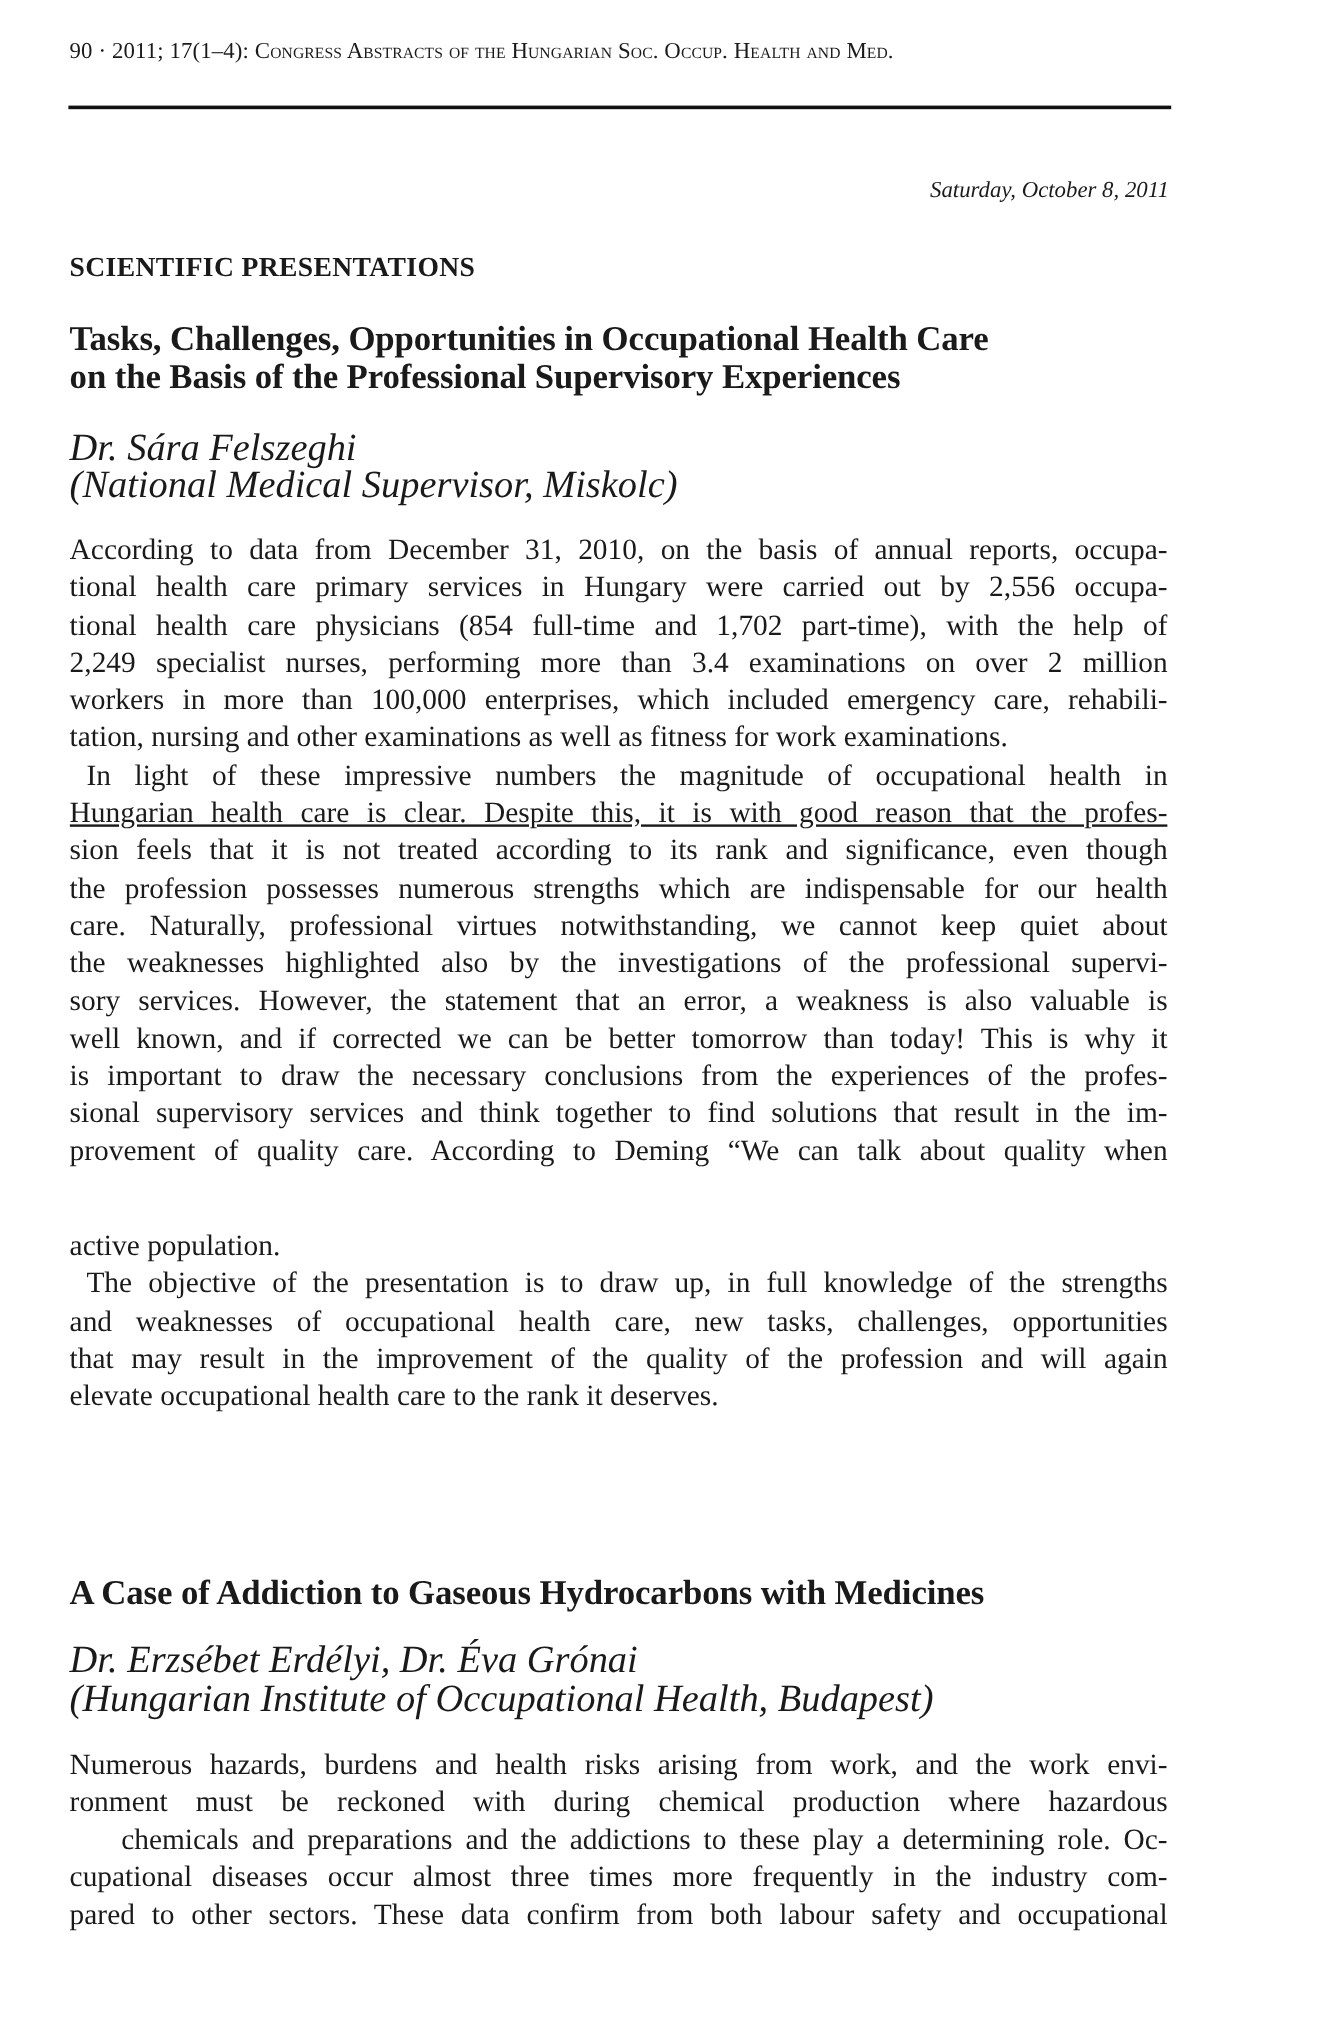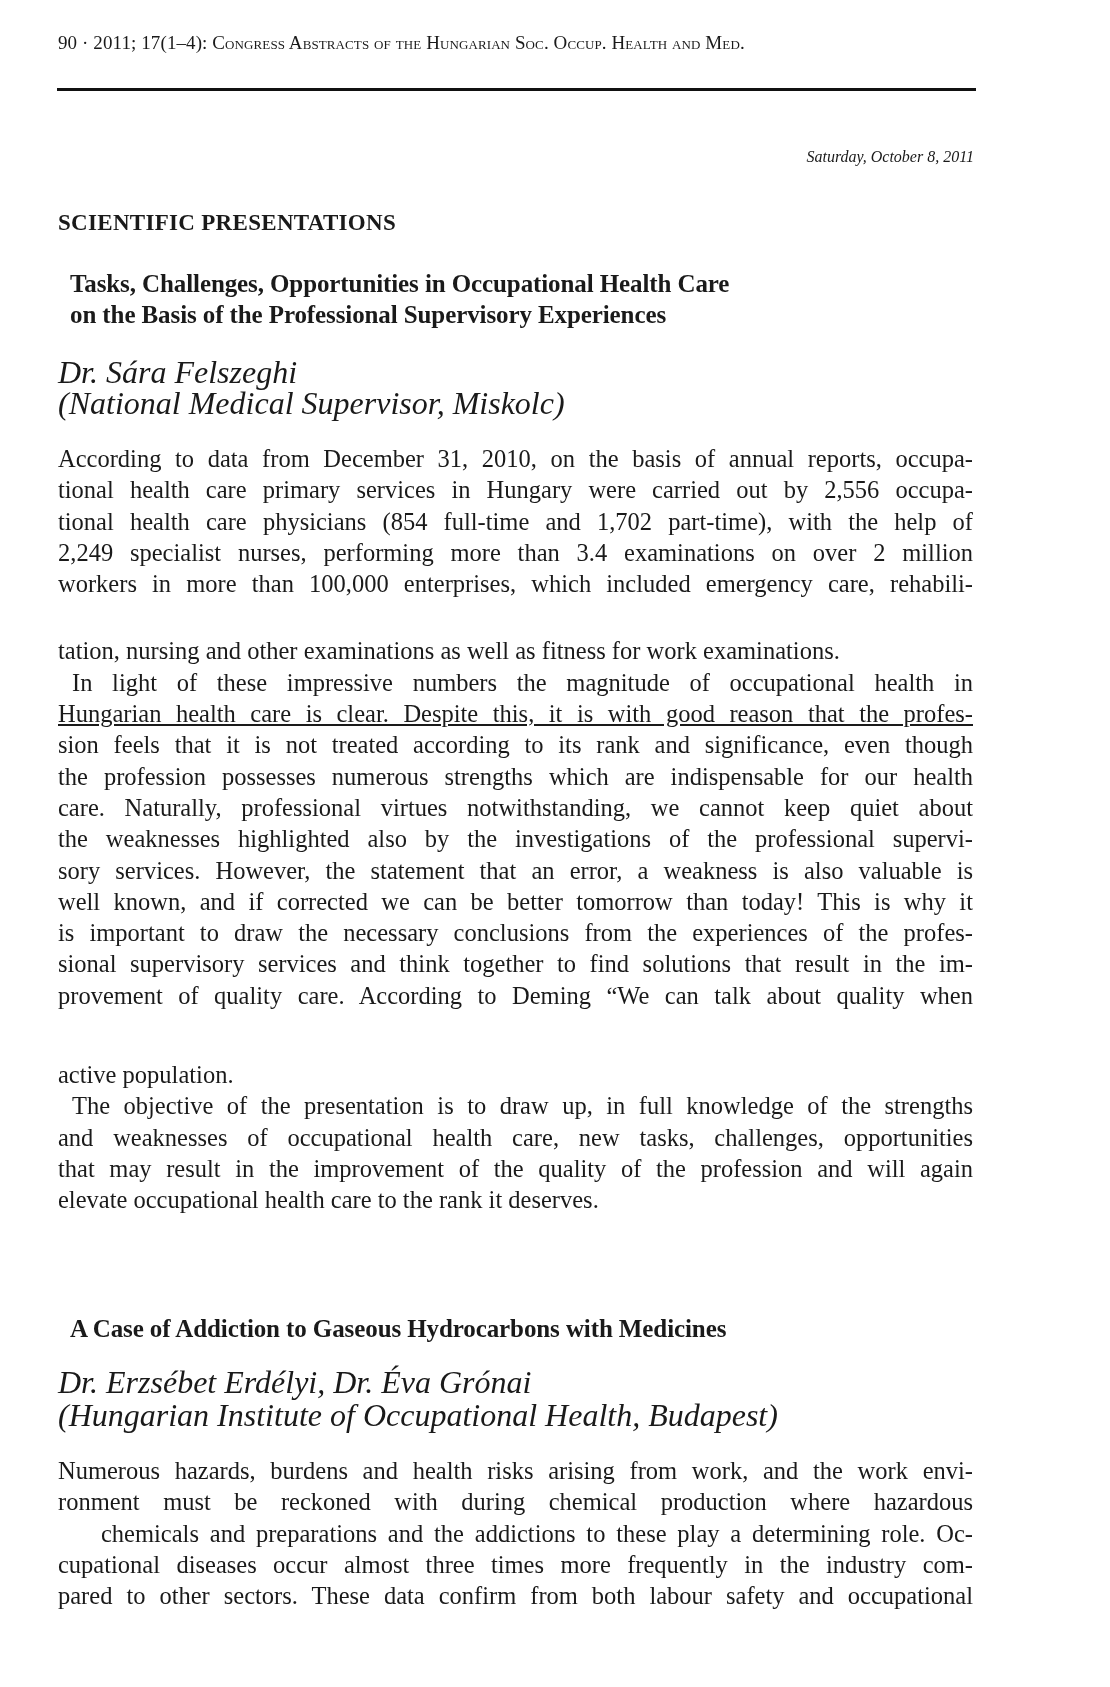--- a/index.html
+++ b/index.html
@@ -3,23 +3,23 @@
 <meta charset="utf-8">
 <style>
   html, body { margin: 0; padding: 0; background: #ffffff; }
   body { width: 1110px; height: 1687px; position: relative; overflow: hidden;
          font-family: "Liberation Serif", "DejaVu Serif", serif; color: #1a1a1a; }
   .page { position: absolute; left: 0; top: 0; width: 1110px; height: 1359px; }
   .running-header { position: absolute; left: 58px; top: 32px; width: 918px;
          font-size: 19px; letter-spacing: 0.1px; white-space: nowrap; }
   .running-header .sc { font-variant: small-caps; }
   .header-rule { position: absolute; left: 57px; top: 88px; width: 919px; height: 3px; background: #111; }
-  .date { position: absolute; right: 136px; top: 148px; font-style: italic; font-size: 16px; white-space: nowrap; }
+  .date { position: absolute; right: 136px; top: 148px; font-style: italic; font-size: 19px; white-space: nowrap; }
   .section-title { position: absolute; left: 58px; top: 210px; font-weight: bold; font-size: 23px; letter-spacing: 0.3px; white-space: nowrap; }
-  .abstract-title { position: absolute; left: 70px; font-weight: bold; font-size: 25px; line-height: 31px; white-space: nowrap; letter-spacing: -0.1px; }
+  .abstract-title { position: absolute; left: 58px; font-weight: bold; font-size: 29px; line-height: 31px; white-space: nowrap; letter-spacing: -0.1px; }
   .author, .affiliation { position: absolute; left: 58px; font-style: italic; font-size: 32px; white-space: nowrap; }
   .body-block { position: absolute; left: 58px; width: 915px; }
   .line { display: block; height: 31.3px; line-height: 31.3px; font-size: 24.5px;
           text-align: justify; text-align-last: justify; white-space: nowrap; overflow: visible; }
   .line.last { text-align-last: left; }
   .line.indent { text-indent: 14px; }
 </style>
 </head>
 <body>
 
@@ -41,21 +41,21 @@
   <div class="author" style="top:354px;">Dr. Sára Felszeghi</div>
   <div class="affiliation" style="top:385px;">(National Medical Supervisor, Miskolc)</div>
 
   <div class="body-block" style="top:443px;">
     <div>
       <span class="line" style="white-space: normal; overflow: hidden;">According to data from December 31, 2010, on the basis of annual reports, occupa-</span>
       <span class="line" style="white-space: normal; overflow: hidden;">tional health care primary services in Hungary were carried out by 2,556 occupa-</span>
       <span class="line" style="white-space: normal; overflow: hidden;">tional health care physicians (854 full-time and 1,702 part-time), with the help of</span>
       <span class="line" style="white-space: normal; overflow: hidden;">2,249 specialist nurses, performing more than 3.4 examinations on over 2 million</span>
       <span class="line" style="white-space: normal; overflow: hidden;">workers in more than 100,000 enterprises, which included emergency care, rehabili-</span>
-      <span class="line last" style="white-space: normal; overflow: hidden; margin-top: 36px;">tation, nursing and other examinations as well as fitness for work examinations.</span>
+      <span class="line last" style="white-space: normal; overflow: hidden;">tation, nursing and other examinations as well as fitness for work examinations.</span>
     </div>
     <div>
       <span class="line indent" style="white-space: normal; overflow: hidden;">In light of these impressive numbers the magnitude of occupational health in</span>
       <span class="line" style="white-space: normal; overflow: hidden; text-decoration: underline;">Hungarian health care is clear. Despite this, it is with good reason that the profes-</span>
       <span class="line" style="white-space: normal; overflow: hidden;">sion feels that it is not treated according to its rank and significance, even though</span>
       <span class="line" style="white-space: normal; overflow: hidden;">the profession possesses numerous strengths which are indispensable for our health</span>
       <span class="line" style="white-space: normal; overflow: hidden;">care. Naturally, professional virtues notwithstanding, we cannot keep quiet about</span>
       <span class="line" style="white-space: normal; overflow: hidden;">the weaknesses highlighted also by the investigations of the professional supervi-</span>
       <span class="line" style="white-space: normal; overflow: hidden;">sory services. However, the statement that an error, a weakness is also valuable is</span>
       <span class="line" style="white-space: normal; overflow: hidden;">well known, and if corrected we can be better tomorrow than today! This is why it</span>

